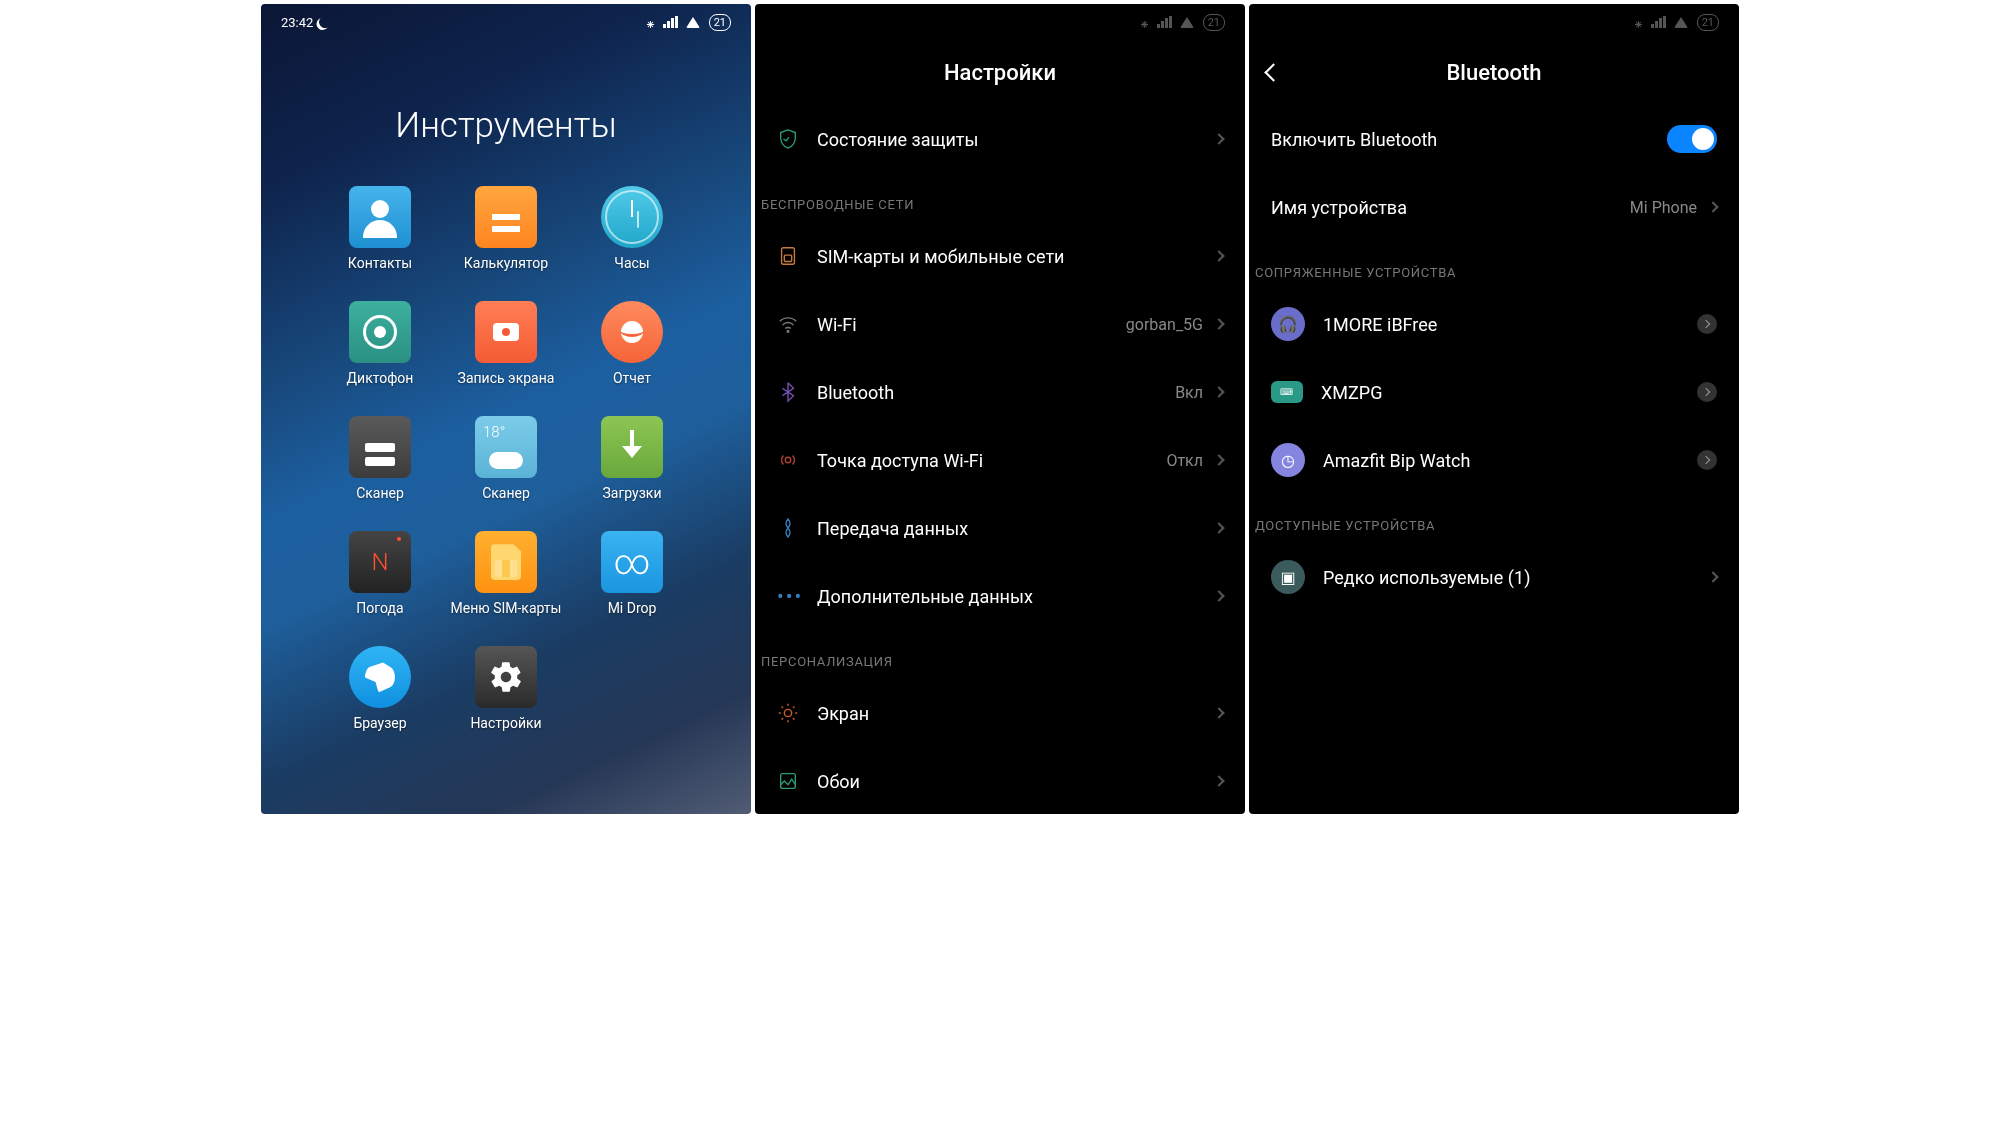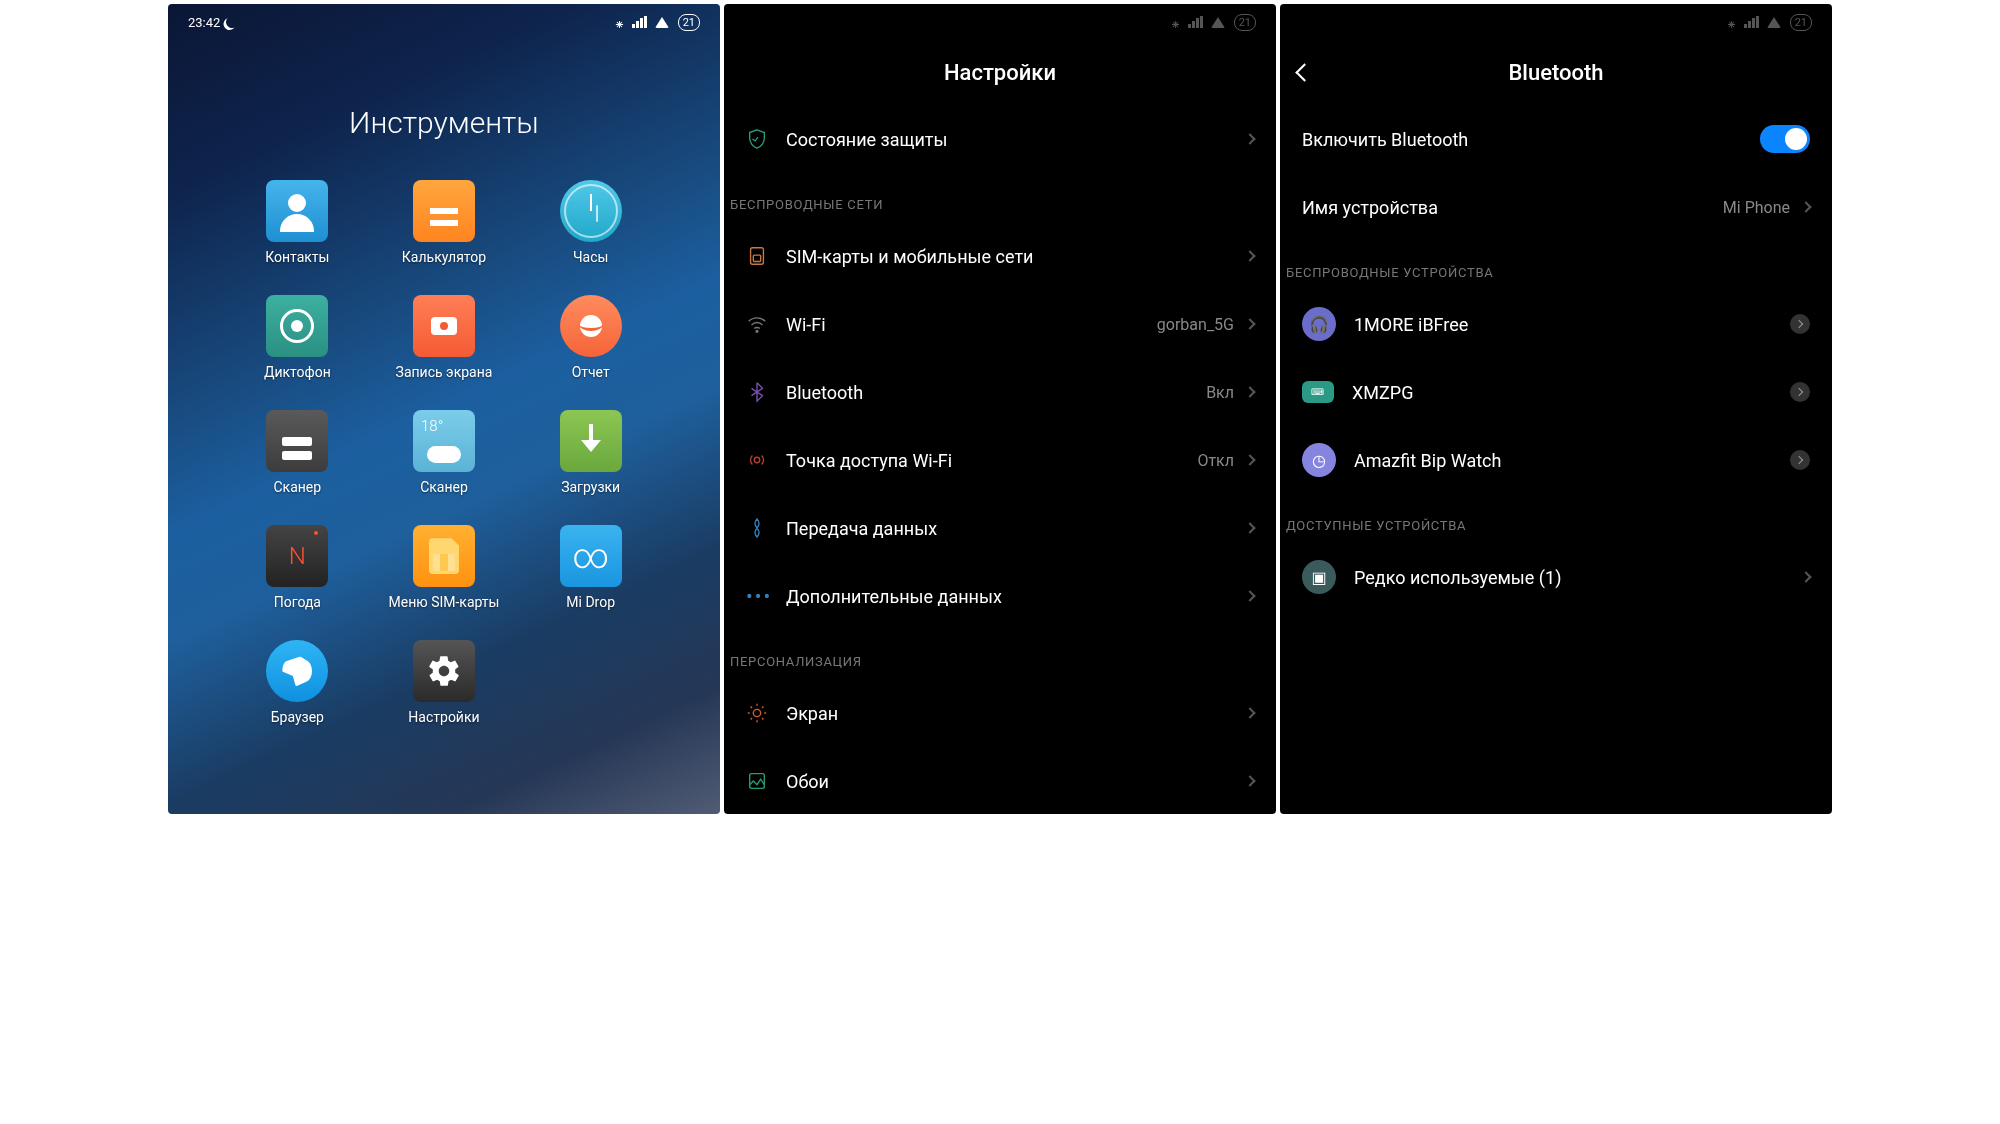--- a/index.html
+++ b/index.html
@@ -1,32 +1,32 @@
 <!DOCTYPE html>
 <html><head>
 <meta charset="utf-8">
 <style>
 *{margin:0;padding:0;box-sizing:border-box;font-family:-apple-system,'Segoe UI',Roboto,'Helvetica Neue',Arial,sans-serif}
 body{background:#fff;display:flex;justify-content:center;gap:4px;padding:4px;width:2000px;height:1124px}
-.phone{width:552px;height:810px;border-radius:4px;overflow:hidden;position:relative;flex-shrink:0}
+.phone{width:490px;height:810px;border-radius:4px;overflow:hidden;position:relative;flex-shrink:0}
 .p1{background:linear-gradient(155deg,#0b1635 0%,#0e244d 18%,#184a7e 38%,#1c5fa0 50%,#1e5f9c 60%,#1a3c63 75%,#253756 88%,#515c74 100%)}
 .p2,.p3{background:#000}
 .status-bar{height:36px;display:flex;align-items:center;justify-content:space-between;padding:0 20px;color:#fff;font-size:13px}
 .p2 .status-bar,.p3 .status-bar{color:#555}
 .sb-left{display:flex;align-items:center;gap:6px}
 .sb-right{display:flex;align-items:center;gap:8px}
 .moon{width:12px;height:12px;border-radius:50%;box-shadow:-3px 1px 0 0 currentColor;transform:rotate(-20deg)}
 .sig{display:flex;align-items:flex-end;gap:1px}
 .sig span{width:3px;background:currentColor}
 .sig span:nth-child(1){height:4px}.sig span:nth-child(2){height:7px}.sig span:nth-child(3){height:10px}.sig span:nth-child(4){height:12px}
 .wifi-i{width:15px;height:12px;position:relative}
 .wifi-i::before{content:'';position:absolute;bottom:0;left:50%;transform:translateX(-50%);border-left:7px solid transparent;border-right:7px solid transparent;border-bottom:11px solid currentColor;border-radius:2px}
 .bat{display:flex;align-items:center;gap:1px;font-size:11px;border:1px solid currentColor;border-radius:8px;padding:1px 4px}
 .bt-i{font-size:14px}
-.folder-title{color:#fff;text-align:center;font-size:30px;font-weight:300;margin-top:65px;margin-bottom:40px}
+.folder-title{color:#fff;text-align:center;font-size:35px;font-weight:300;margin-top:65px;margin-bottom:40px}
 .grid{display:grid;grid-template-columns:repeat(3,1fr);gap:30px 0;padding:0 56px}
 .app{display:flex;flex-direction:column;align-items:center;gap:7px}
 .ico{width:62px;height:62px;border-radius:8px;display:flex;align-items:center;justify-content:center;position:relative}
 .lbl{color:#fff;font-size:14px;text-align:center;line-height:1.15;text-shadow:0 1px 2px rgba(0,0,0,.5)}
 .i-contacts{background:linear-gradient(#46b4ec,#1e8fd1)}
 .i-contacts::before{content:'';width:18px;height:18px;border-radius:50%;background:#fff;position:absolute;top:14px}
 .i-contacts::after{content:'';width:34px;height:18px;border-radius:18px 18px 0 0;background:#fff;position:absolute;bottom:10px}
 .i-calc{background:linear-gradient(#ffa63e,#ff8420)}
 .i-calc::before{content:'';width:28px;height:6px;background:#fff;box-shadow:0 12px 0 #fff}
 .i-clock{background:linear-gradient(#52c9e8,#1fa7ca);border-radius:50%}
@@ -302,21 +302,21 @@
   </div>
   <div class="row">
     <div class="row-txt">Включить Bluetooth</div>
     <div class="toggle"></div>
   </div>
   <div class="row">
     <div class="row-txt">Имя устройства</div>
     <div class="row-val">Mi Phone</div>
       <div class="chev"></div>
   </div>
-  <div class="sect">БЕСПРОВОДНЫЕ УСТРОЙСТВА</div>
+  <div class="sect">СОПРЯЖЕННЫЕ УСТРОЙСТВА</div>
   <div class="row">
     <div class="dev-ico d-head">🎧</div>
     <div class="row-txt">1MORE iBFree</div>
     <div class="chev-c"></div>
   </div>
   <div class="row">
     <div class="dev-ico d-kb">⌨</div>
     <div class="row-txt">XMZPG</div>
     <div class="chev-c"></div>
   </div>

